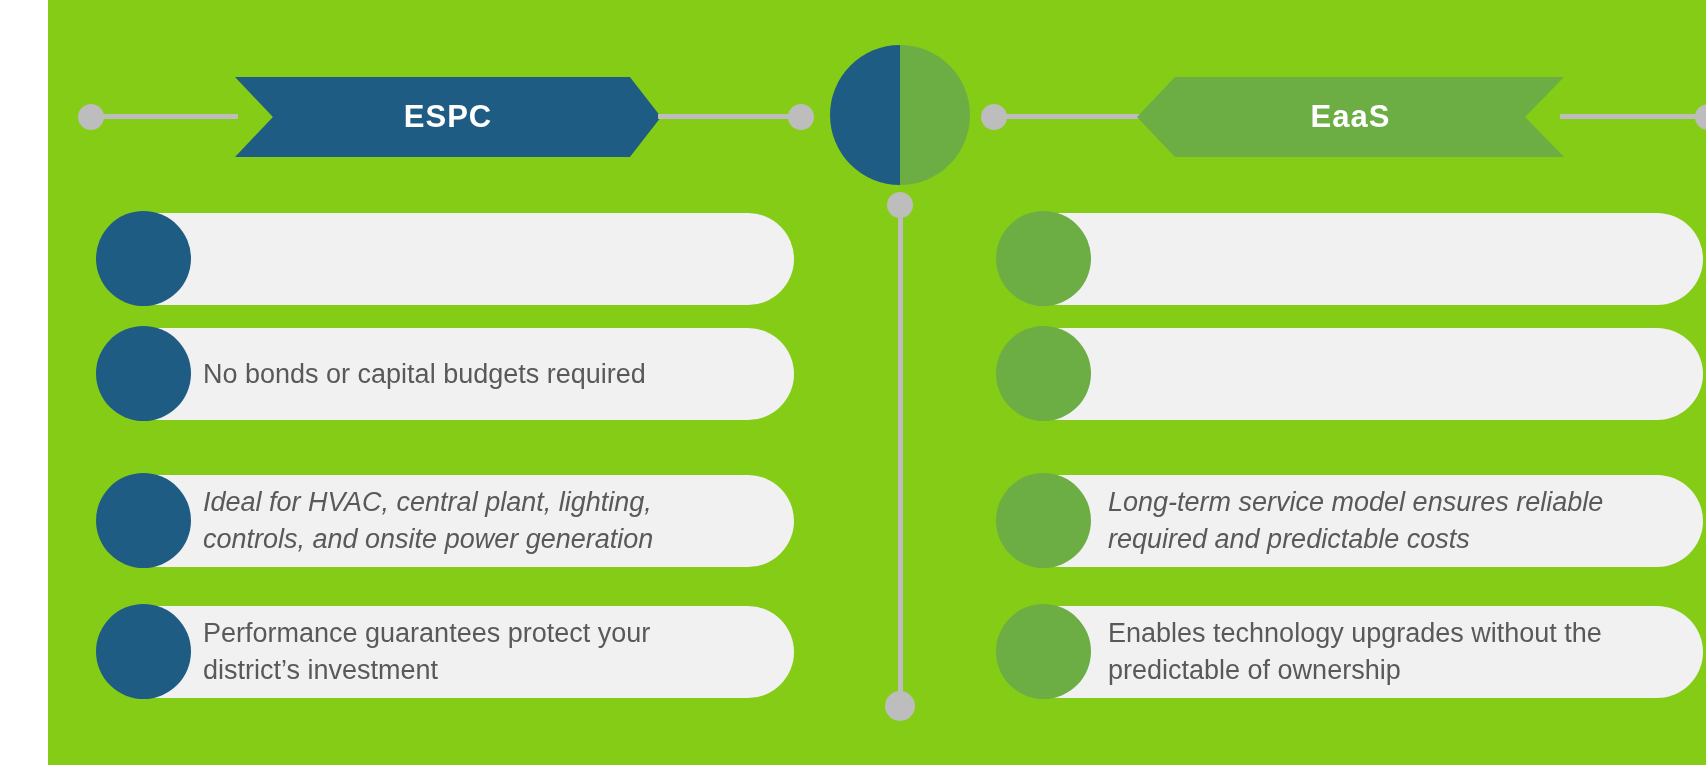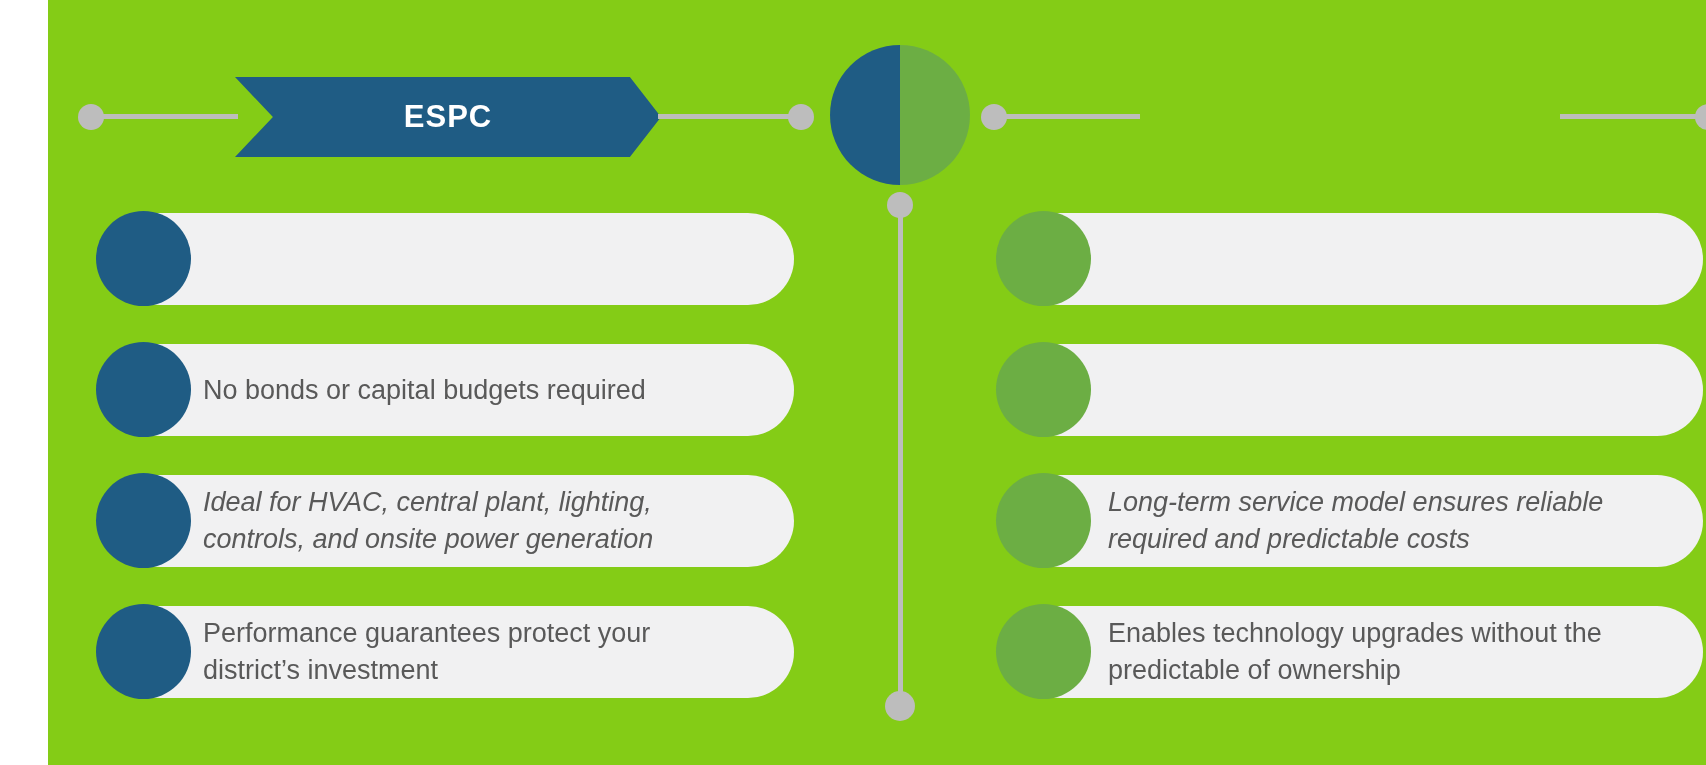--- a/index.html
+++ b/index.html
@@ -108,21 +108,21 @@
 
   
   .row {
     position: absolute;
     height: 92px;
   }
   .row.left-col  { left: 48px;  width: 698px; }
   .row.right-col { left: 948px; width: 707px; }
 
   .row.r1 { top: 213px; }
-  .row.r2 { top: 344px; text-align: right; }
+  .row.r2 { top: 328px; text-align: right; }
   .row.r3 { top: 475px; font-style: italic; }
   .row.r4 { top: 606px; }
 
   .pill {
     position: absolute;
     top: 0;
     bottom: 0;
     left: 18px;
     right: 0;
     border-radius: 46px;
@@ -164,20 +164,23 @@
   <div class="banner espc">
     <span>ESPC</span>
   </div>
   <div class="hline seg2"></div>
   <div class="dot mid-left"></div>
 
   <div class="split-circle"></div>
 
   <div class="dot mid-right"></div>
   <div class="hline seg3"></div>
+  <div class="banner eaas">
+    <span>EaaS</span>
+  </div>
   <div class="hline seg4"></div>
   <div class="dot far-right"></div>
 
   <div class="vdot-top"></div>
   <div class="vline"></div>
   <div class="vdot-bottom"></div>
 
   <div class="row left-col r1">
     <div class="pill"></div>
     <div class="bullet blue"></div>

